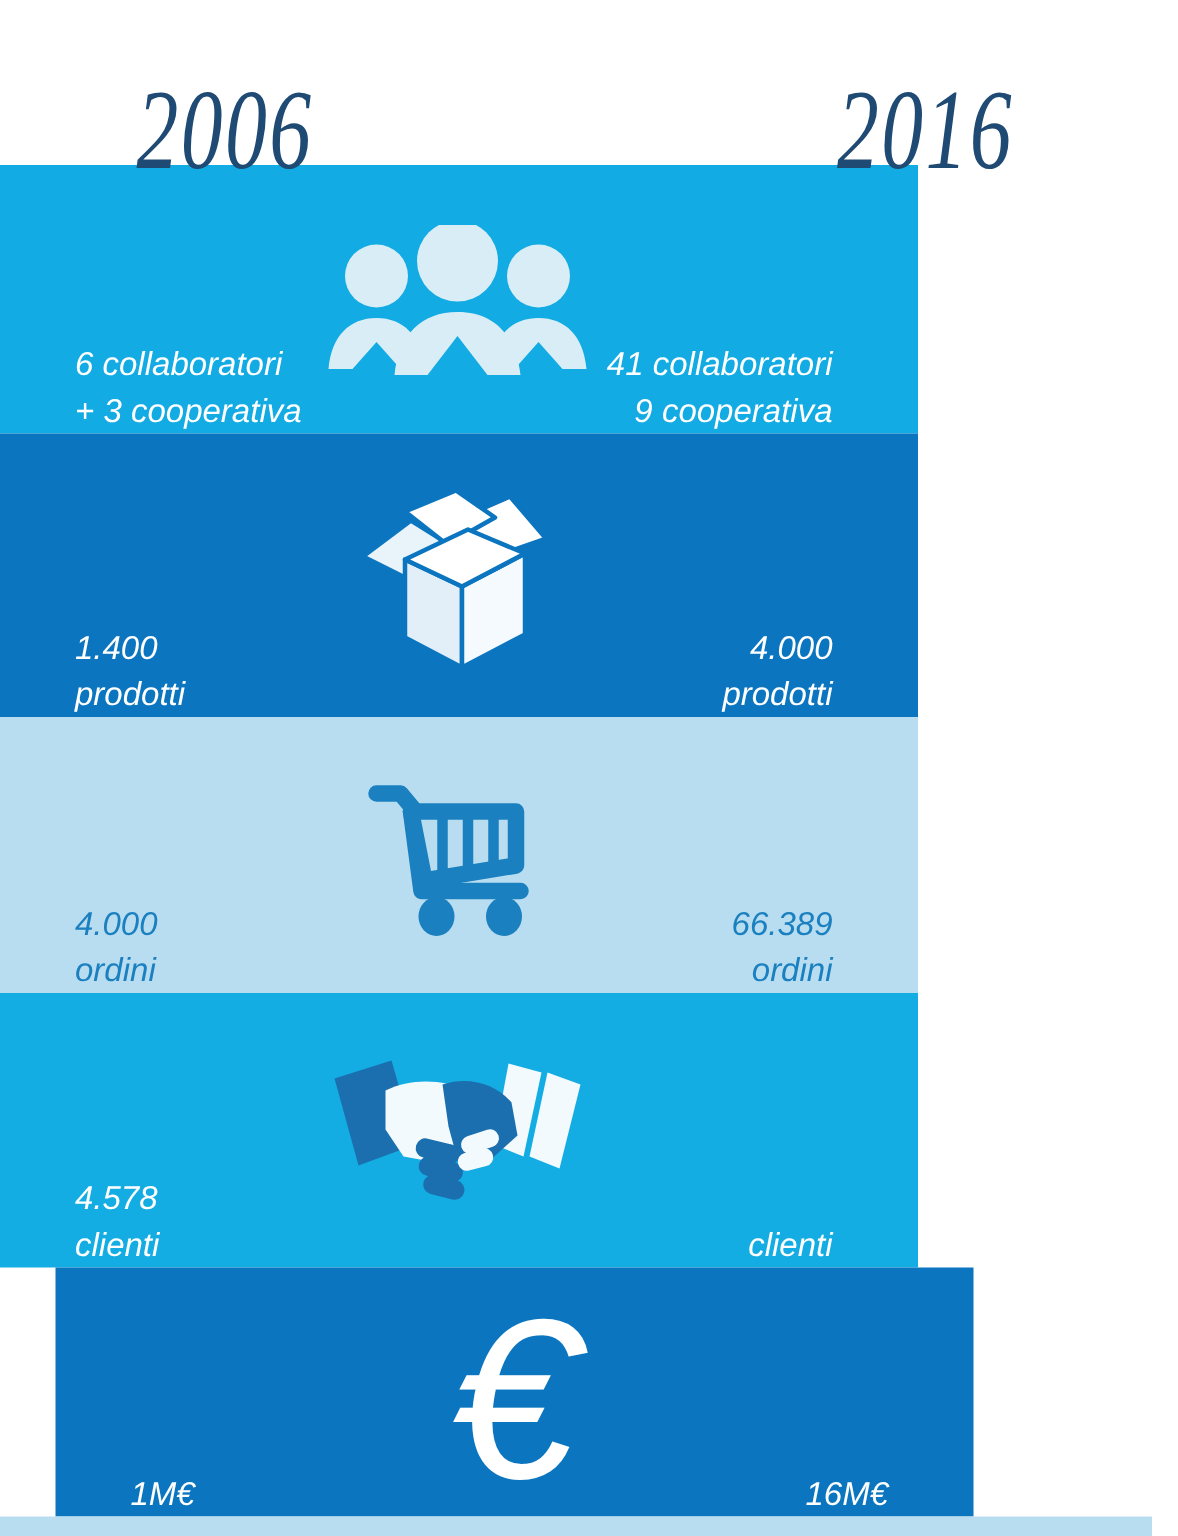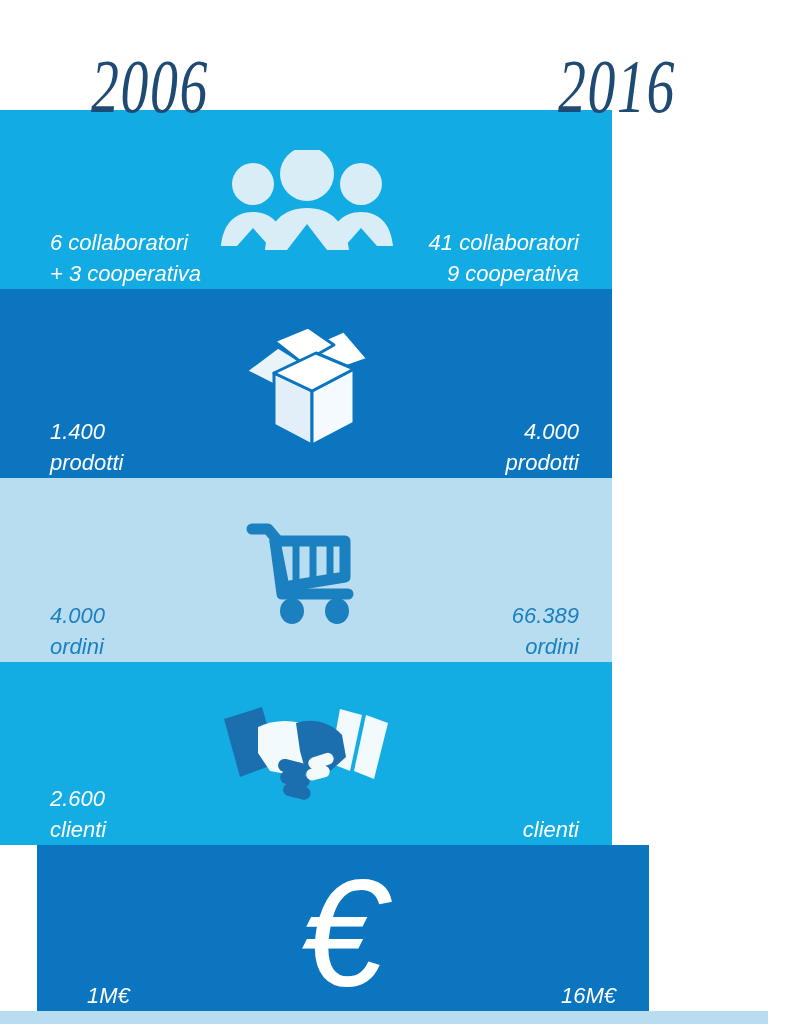--- a/index.html
+++ b/index.html
@@ -73,21 +73,21 @@
     font-size: 22px;
     line-height: 1.42;
     font-weight: 400;
   }
   .stat-left {
     text-align: left;
     padding-left: 50px;
   }
   .stat-right {
     text-align: right;
-    padding-right: 33px;
+    padding-right: 57px;
     margin-left: auto;
   }
   .stat-line { display: block; white-space: nowrap; }
 
   .txt-white { color: #ffffff; }
   .txt-blue  { color: #1b80bf; }
 
   
   .icon-cell {
     flex: 1 1 auto;
@@ -212,21 +212,21 @@
     </div>
 
     <div class="stat-col stat-right txt-blue">
       <span class="stat-line">66.389</span>
       <span class="stat-line">ordini</span>
     </div>
   </div>
 
   <div class="band band-3">
     <div class="stat-col stat-left txt-white">
-      <span class="stat-line">2.600</span>
+      <span class="stat-line">4.578</span>
       <span class="stat-line">clienti</span>
     </div>
 
     <div class="icon-cell">
       <span>
         <svg width="170" height="105" viewBox="0 0 170 105" aria-hidden="true">
 
           <polygon points="2,18 40,6 56,62 18,76" fill="#1c6fae"></polygon>
 
           <polygon points="118,8 140,14 128,70 108,62" fill="#f2fafd"></polygon>

